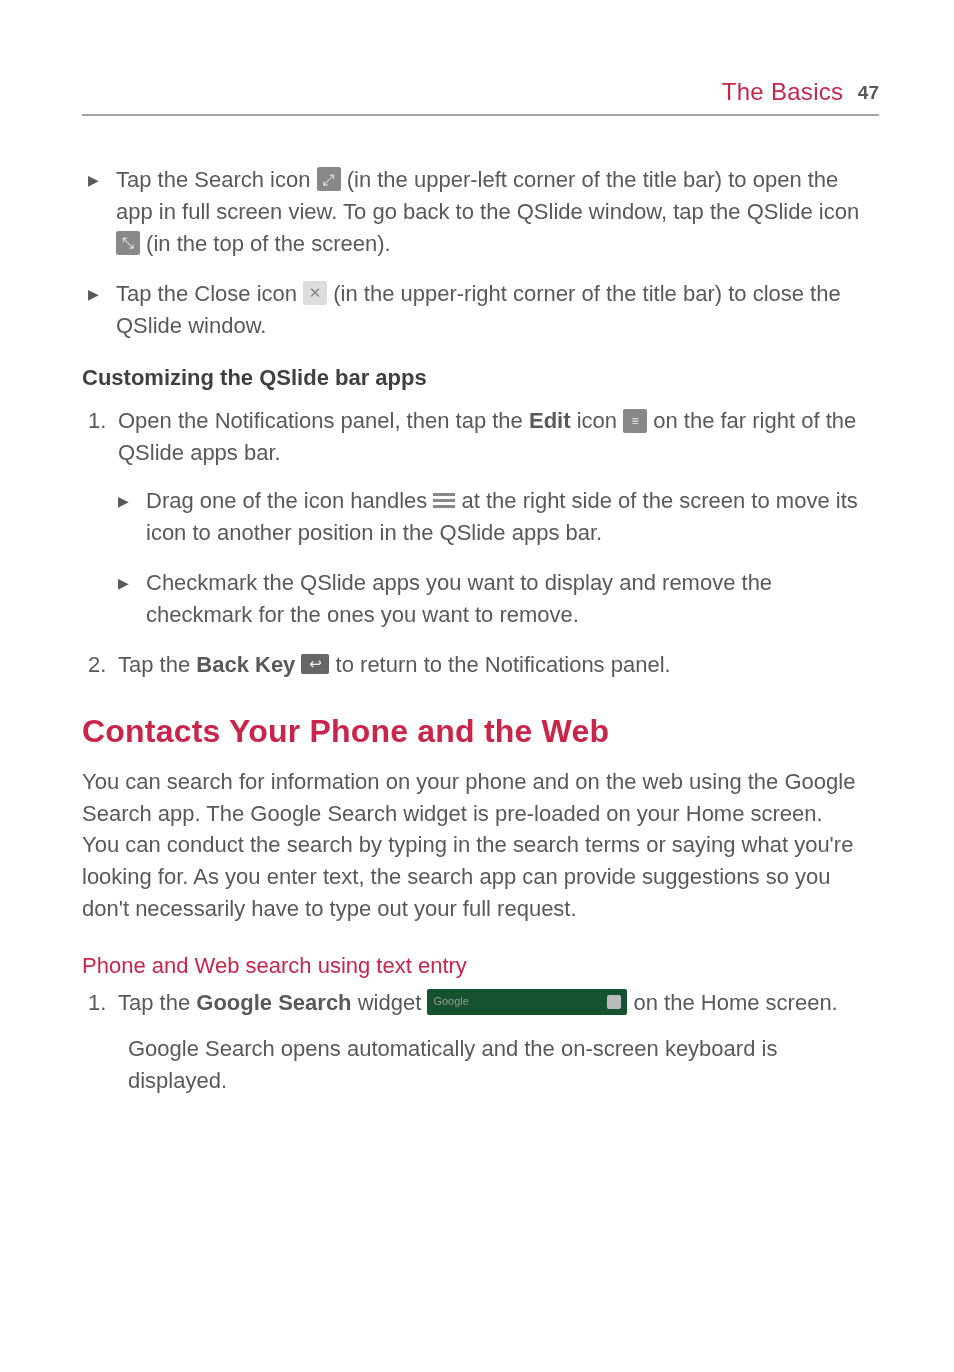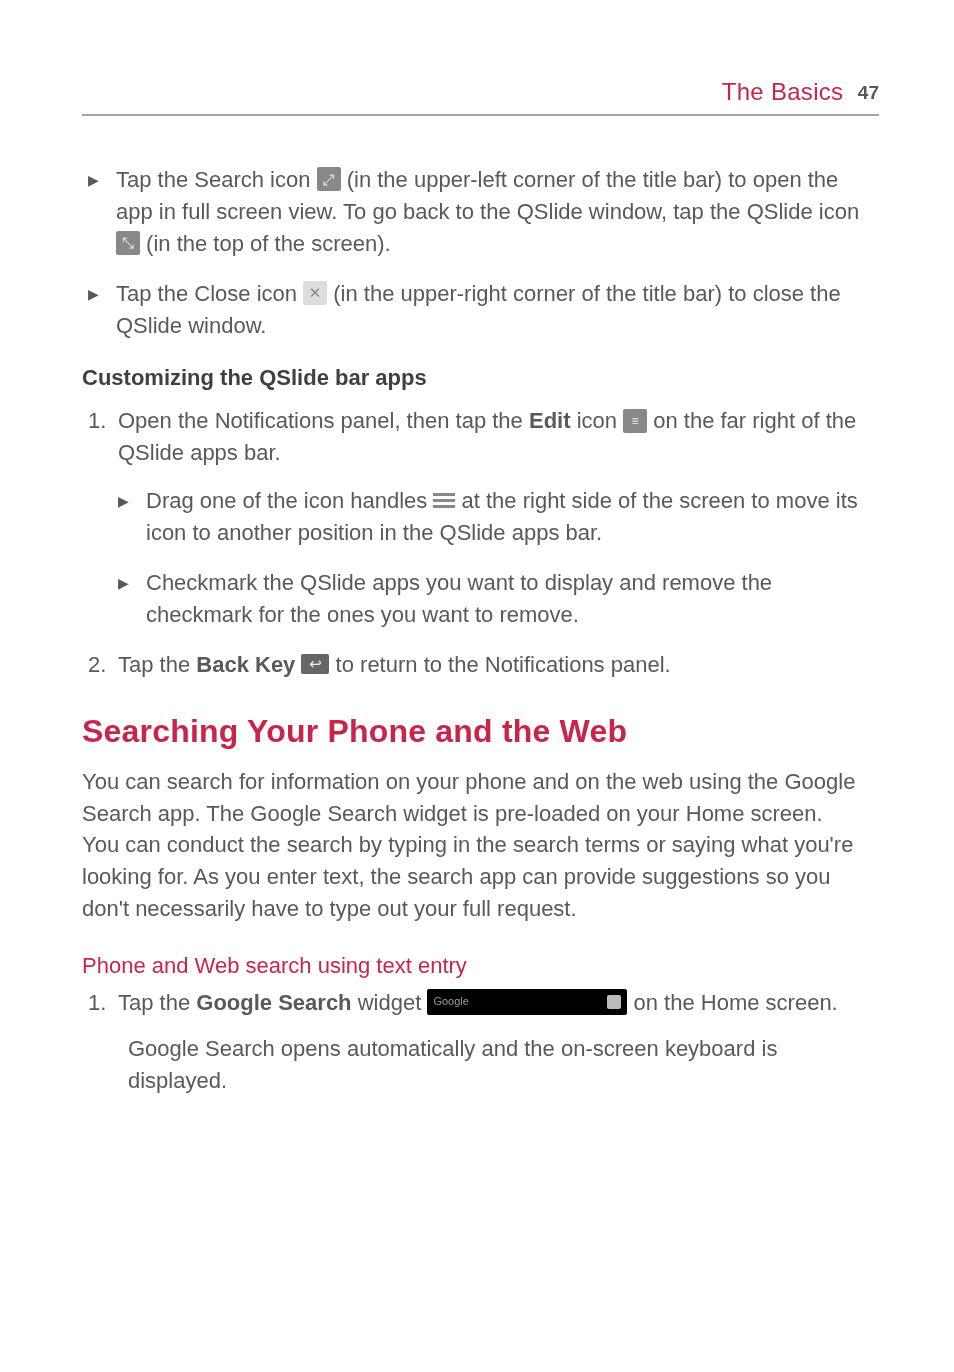--- a/index.html
+++ b/index.html
@@ -134,21 +134,21 @@
       position: relative;
       top: -2px;
       color: #eee;
       font-size: 15px;
     }
     .google-widget {
       display: inline-flex;
       align-items: center;
       width: 200px;
       height: 26px;
-      background: #000000;
+      background: #14532d;
       border-radius: 2px;
       vertical-align: middle;
       position: relative;
       top: -2px;
       padding: 0 6px;
       justify-content: space-between;
     }
     .google-widget .gtext {
       font-size: 11px;
       color: #999;
@@ -201,21 +201,21 @@
         <span class="marker">▶</span>
         <span class="content"><span>Checkmark the QSlide apps you want to display and remove the checkmark for the ones you want to remove.</span></span>
       </div>
     </div>
 
   <div class="num-item indent-1" style="margin-bottom:6px;">
     <span class="marker">2.</span>
     <span class="content" id="c-step2"><span>Tap the </span><span class="bold-inline">Back Key</span><span> </span><span class="icon-back">↩</span><span> to return to the Notifications panel.</span></span>
   </div>
 
-  <div class="section-title">Searching Your Phone and the Web</div>
+  <div class="section-title">Contacts Your Phone and the Web</div>
   <div id="s-paras" class="para-group">
       <div class="para" style="margin-bottom: 0px;">You can search for information on your phone and on the web using the Google Search app. The Google Search widget is pre-loaded on your Home screen.</div>
       <div class="para" style="margin-bottom: 18px;">You can conduct the search by typing in the search terms or saying what you're looking for. As you enter text, the search app can provide suggestions so you don't necessarily have to type out your full request.</div>
     </div>
 
   <div class="sub-red">Phone and Web search using text entry</div>
 
   <div class="num-item indent-1" style="margin-bottom:14px;">
     <span class="marker">1.</span>
     <span class="content" id="s-step1"><span>Tap the </span><span class="bold-inline">Google Search</span><span> widget </span><span class="google-widget">

